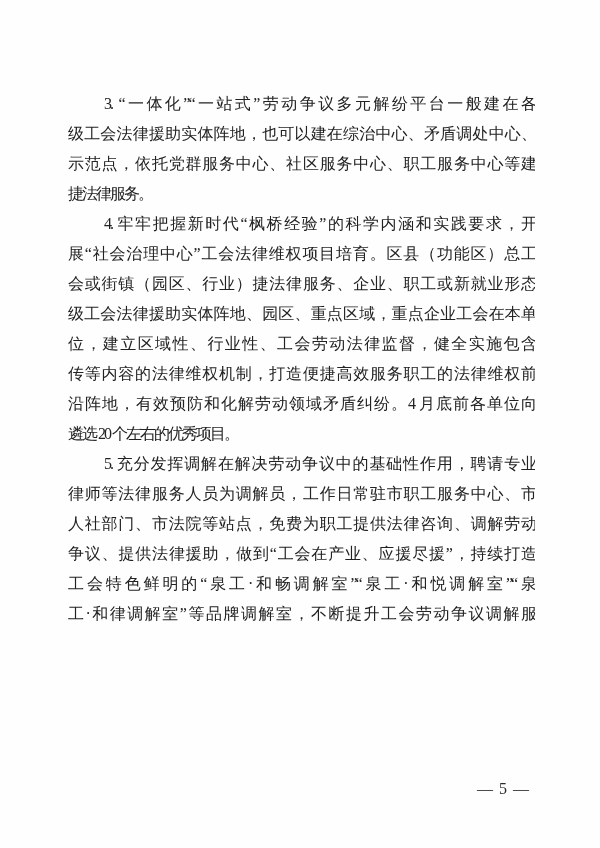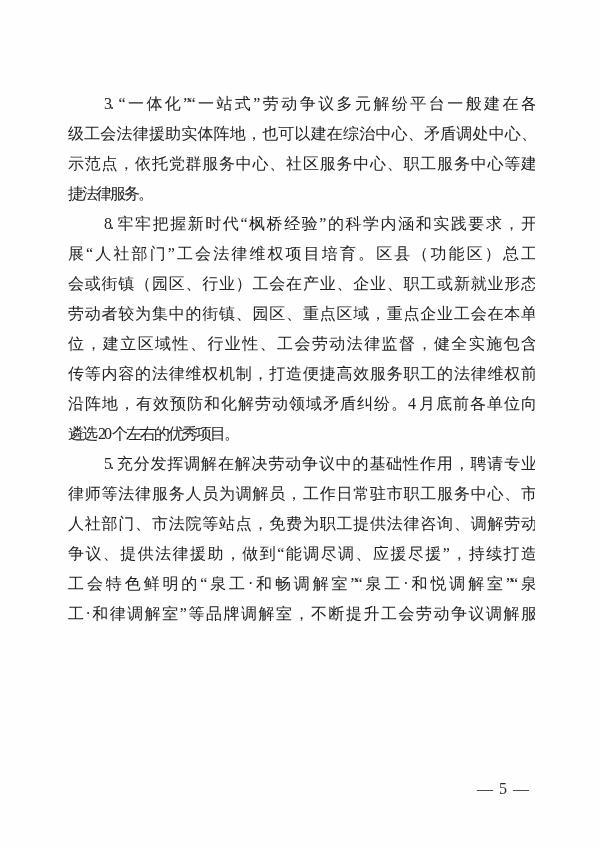--- a/index.html
+++ b/index.html
@@ -54,29 +54,29 @@
 </style>
 </head>
 <body>
 
 <div class="page">
   <div class="doc-body" id="doc-body">
       <div class="text-line indent">3. “一体化”“一站式”劳动争议多元解纷平台一般建在各</div>
       <div class="text-line">级工会法律援助实体阵地，也可以建在综治中心、矛盾调处中心、</div>
       <div class="text-line">示范点，依托党群服务中心、社区服务中心、职工服务中心等建</div>
       <div class="text-line short">捷法律服务。</div>
-      <div class="text-line indent">8. 牢牢把握新时代“枫桥经验”的科学内涵和实践要求，开</div>
-      <div class="text-line">展“人社部门”工会法律维权项目培育。区县（功能区）总工</div>
-      <div class="text-line">会或街镇（园区、行业）工会在产业、企业、职工或新就业形态</div>
-      <div class="text-line">劳动者较为集中的街镇、园区、重点区域，重点企业工会在本单</div>
+      <div class="text-line indent">4. 牢牢把握新时代“枫桥经验”的科学内涵和实践要求，开</div>
+      <div class="text-line">展“社会治理中心”工会法律维权项目培育。区县（功能区）总工</div>
+      <div class="text-line">会或街镇（园区、行业）捷法律服务、企业、职工或新就业形态</div>
+      <div class="text-line">级工会法律援助实体阵地、园区、重点区域，重点企业工会在本单</div>
       <div class="text-line">位，建立区域性、行业性、工会劳动法律监督，健全实施包含</div>
       <div class="text-line">传等内容的法律维权机制，打造便捷高效服务职工的法律维权前</div>
       <div class="text-line">沿阵地，有效预防和化解劳动领域矛盾纠纷。4 月底前各单位向</div>
       <div class="text-line short">遴选 20 个左右的优秀项目。</div>
       <div class="text-line indent">5. 充分发挥调解在解决劳动争议中的基础性作用，聘请专业</div>
       <div class="text-line">律师等法律服务人员为调解员，工作日常驻市职工服务中心、市</div>
       <div class="text-line">人社部门、市法院等站点，免费为职工提供法律咨询、调解劳动</div>
-      <div class="text-line">争议、提供法律援助，做到“能调尽调、应援尽援”，持续打造</div>
+      <div class="text-line">争议、提供法律援助，做到“工会在产业、应援尽援”，持续打造</div>
       <div class="text-line">工会特色鲜明的“泉工·和畅调解室”“泉工·和悦调解室”“泉</div>
       <div class="text-line">工·和律调解室”等品牌调解室，不断提升工会劳动争议调解服</div>
     </div>
   <div class="page-footer">— 5 —</div>
 </div>
 
 </body></html>

